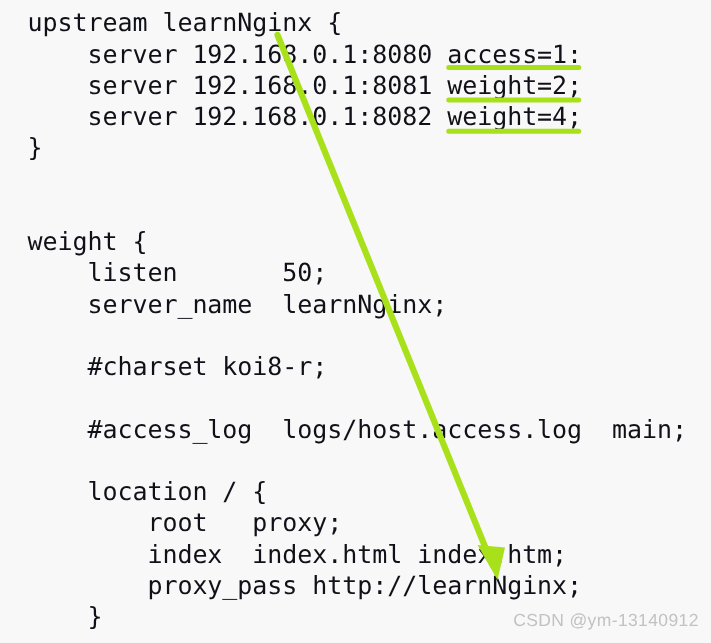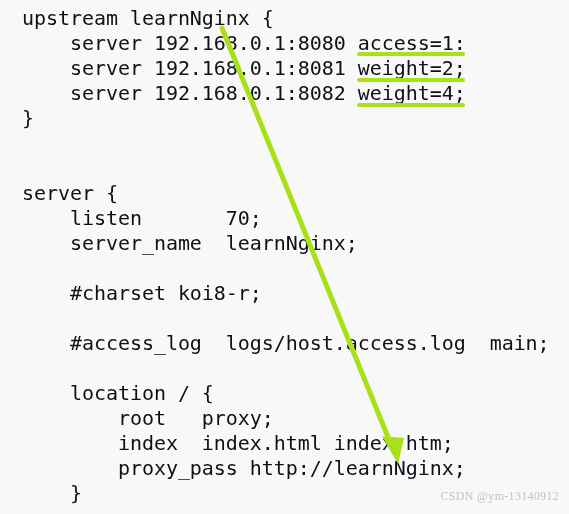--- a/index.html
+++ b/index.html
@@ -50,43 +50,43 @@
     left: 0;
     top: 0;
     width: 569px;
     height: 514px;
     pointer-events: none;
   }
   .watermark {
     position: absolute;
     right: 10px;
     bottom: 10px;
-    font-family: Liberation Serif, serif;
-    font-size: 12px;
+    font-family: Liberation Sans, sans-serif;
+    font-size: 14px;
     color: #c2c2c2;
     letter-spacing: 0.3px;
     white-space: pre;
     margin-left: 28px;
   }
 </style>
 </head>
 <body>
 
 <div id="screenshot">
 
   <div class="code-block">
     <div class="code-line" style="top:6px">upstream learnNginx {</div>
     <div class="code-line" style="top:31px">    server 192.168.0.1:8080 access=1:</div>
     <div class="code-line" style="top:56px">    server 192.168.0.1:8081 weight=2;</div>
     <div class="code-line" style="top:81px">    server 192.168.0.1:8082 weight=4;</div>
     <div class="code-line" style="top:106px">}</div>
     <div class="code-line" style="top:131px"></div>
     <div class="code-line" style="top:156px"></div>
-    <div class="code-line" style="top:181px">server {</div>
-    <div class="code-line" style="top:206px">    listen       70;</div>
+    <div class="code-line" style="top:181px">weight {</div>
+    <div class="code-line" style="top:206px">    listen       50;</div>
     <div class="code-line" style="top:231px">    server_name  learnNginx;</div>
     <div class="code-line" style="top:256px"></div>
     <div class="code-line" style="top:281px">    #charset koi8-r;</div>
     <div class="code-line" style="top:306px"></div>
     <div class="code-line" style="top:331px">    #access_log  logs/host.access.log  main;</div>
     <div class="code-line" style="top:356px"></div>
     <div class="code-line" style="top:381px">    location / {</div>
     <div class="code-line" style="top:406px">        root   proxy;</div>
     <div class="code-line" style="top:431px">        index  index.html index.htm;</div>
     <div class="code-line" style="top:456px">        proxy_pass http://learnNginx;</div>

